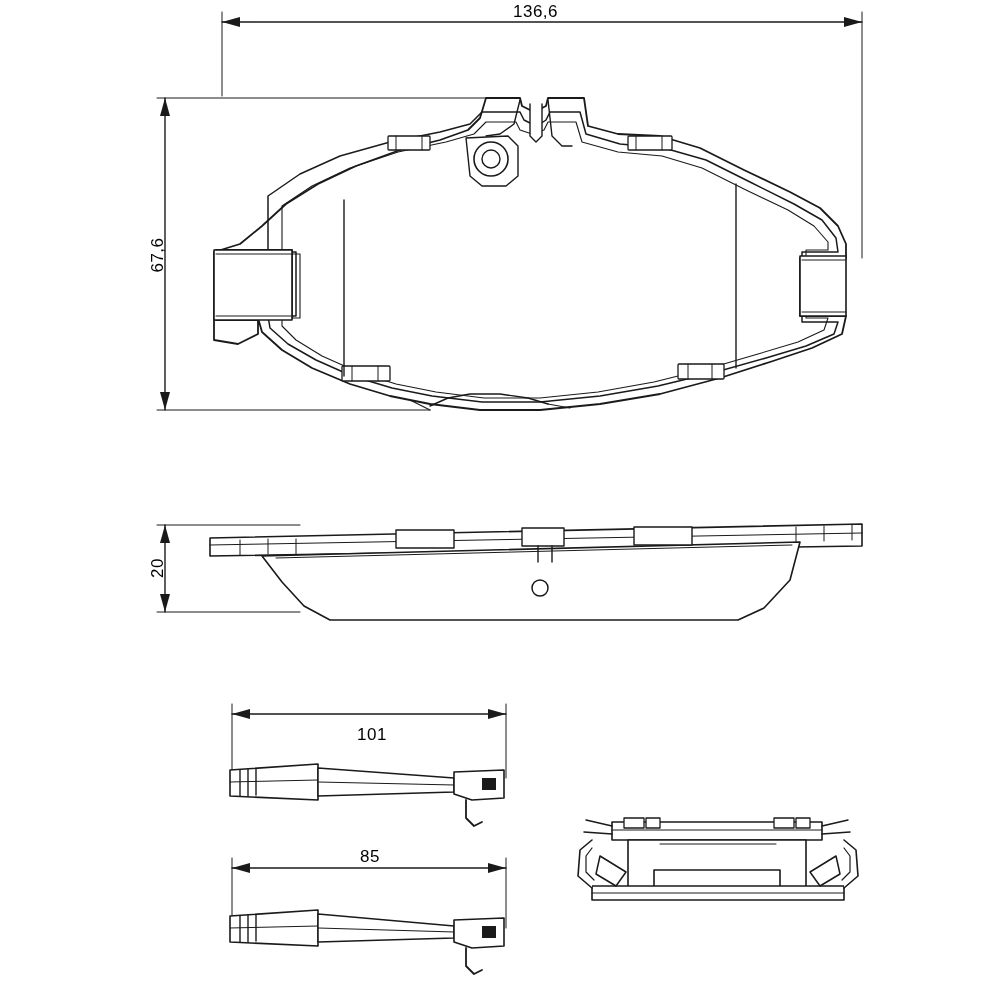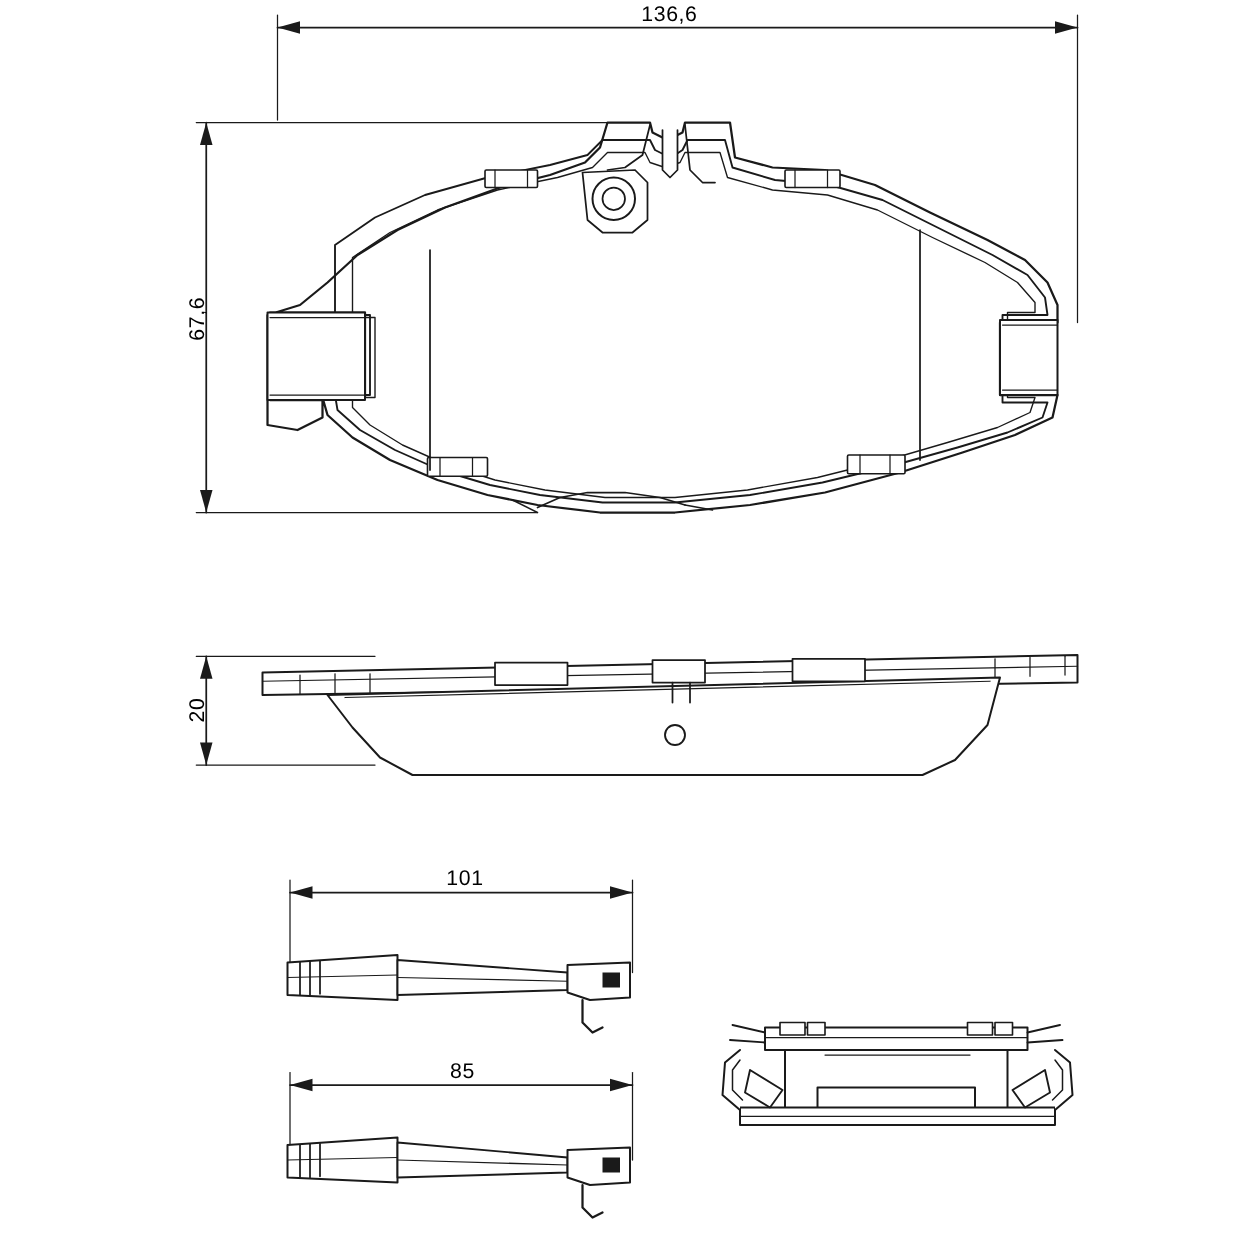--- a/index.html
+++ b/index.html
@@ -293,17 +293,17 @@
 
     </g>
   </svg>
 
   <div class="dim-label" style="left:513px; top:2px;text-align:center;">136,6</div>
 
   <div class="dim-label vertical" style="left:128px; top:245px; width:60px; text-align:center;">67,6</div>
 
   <div class="dim-label vertical" style="left:130px; top:558px; width:56px; text-align:center;">20</div>
 
-  <div class="dim-label" style="left:357px; top:693px;">101</div>
+  <div class="dim-label" style="left:357px; top:725px;">101</div>
 
   <div class="dim-label" style="left:360px; top:847px;">85</div>
 
 </div>
 
 </body></html>

